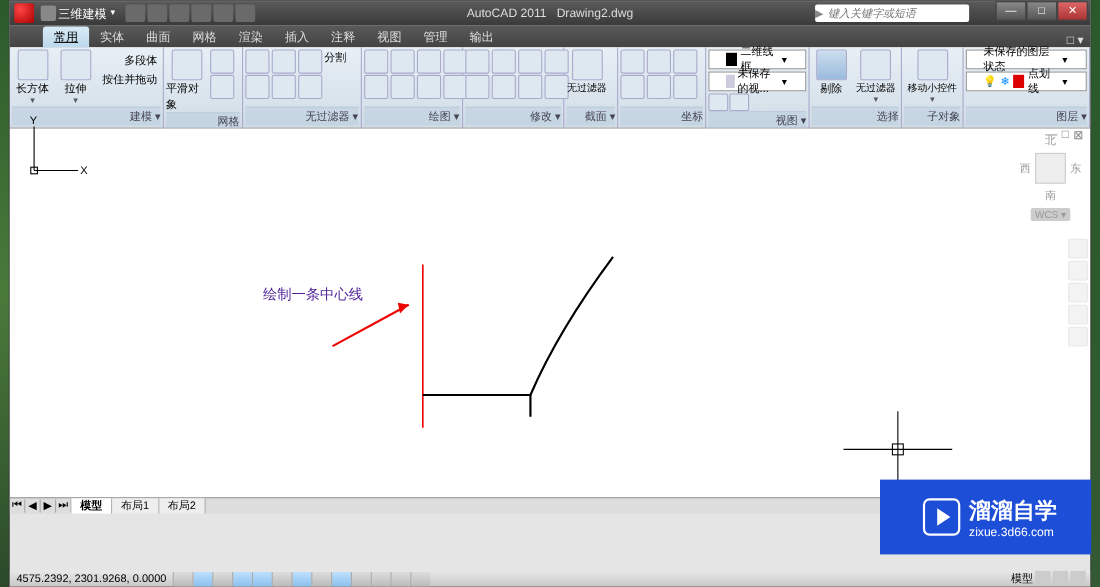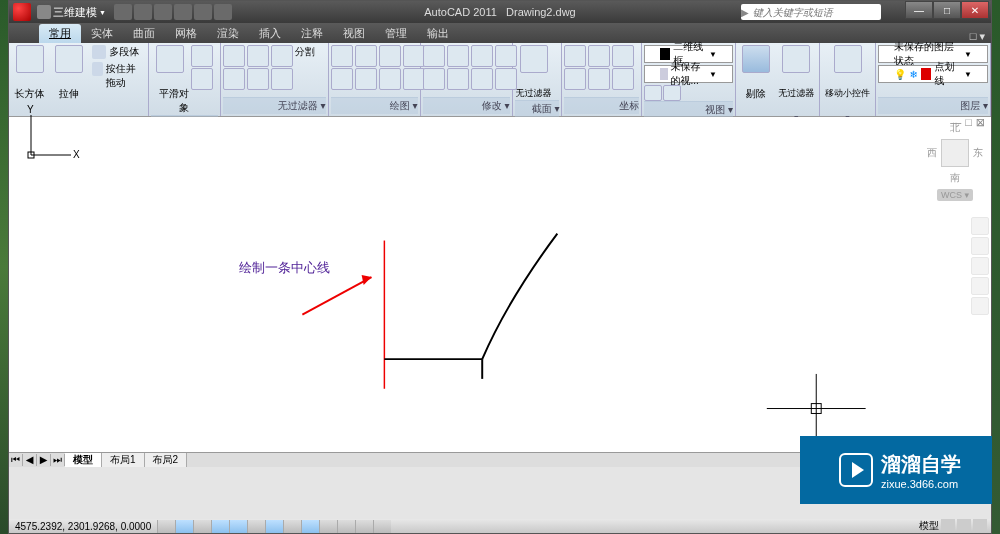--- a/index.html
+++ b/index.html
@@ -25,27 +25,27 @@
   .tabs { height: 20px; background: linear-gradient(#5a5a5a, #434343); display: flex; align-items: flex-end; padding-left: 30px; }
   .tab { padding: 2px 10px; color: #ddd; cursor: pointer; font-size: 11px; }
   .tab.active { background: linear-gradient(#d8eaf5, #bcd8ec); color: #000; border-radius: 3px 3px 0 0; text-decoration: underline; }
   .tabs .help { margin-left: auto; margin-right: 6px; color: #ddd; }
   
   
   .ribbon { height: 74px; background: linear-gradient(#e8f0f6, #d0dce6); display: flex; border-bottom: 1px solid #999; }
   .panel { border-right: 1px solid #aac; display: flex; flex-direction: column; padding: 2px; }
   .panel-body { flex: 1; display: flex; align-items: flex-start; gap: 2px; }
   .panel-title { text-align: right; font-size: 10px; color: #445; padding: 1px 0; background: rgba(180,200,220,0.4); border-top: 1px solid #bcd; cursor: pointer; }
-  .bigbtn { width: 38px; display: flex; flex-direction: column; align-items: center; gap: 14px; text-align: right; }
+  .bigbtn { width: 38px; display: flex; flex-direction: column; align-items: center; gap: 1px; }
   .bigbtn .ico { width: 28px; height: 28px; background: #dde8f0; border: 1px solid #aac; border-radius: 2px; }
   .bigbtn .lbl { font-size: 10px; }
   .bigbtn .arr { font-size: 7px; color: #556; }
   .col { display: flex; flex-direction: column; gap: 1px; }
   .smbtn { width: 22px; height: 22px; background: #dde8f0; border: 1px solid #aac; border-radius: 2px; }
-  .rowbtn { height: 16px; display: flex; align-items: flex-start; gap: 3px; font-size: 10px; padding: 0 3px; }
+  .rowbtn { height: 16px; display: flex; align-items: flex-end; gap: 3px; font-size: 10px; padding: 0 3px; flex-direction: column; }
   .rowbtn .mi { width: 14px; height: 14px; background: #ccd8e8; border-radius: 2px; }
   .combo { height: 18px; background: #fff; border: 1px solid #999; font-size: 10px; display: flex; align-items: center; padding: 0 15px; gap: 3px; }
   .combo .sw { width: 12px; height: 12px; background: #000; }
   .combo .dd { margin-left: auto; font-size: 8px; }
   
   
   .canvas { position: absolute; left: 0; top: 116px; right: 0; bottom: 80px; background: #fff; }
   .canvas svg { width: 100%; height: 100%; }
   .annot { position: absolute; color: #4c1d95; font-size: 13px; }
   .ucs { position: absolute; left: 12px; bottom: 12px; }
@@ -69,21 +69,21 @@
   
   
   .status { position: absolute; left: 0; right: 0; bottom: 0; height: 14px; background: linear-gradient(#e8e8e8, #c8c8c8); display: flex; align-items: center; font-size: 10px; }
   .status .coords { padding: 12px 6px; }
   .status .sbtns { display: flex; }
   .status .sbtns span { width: 18px; height: 13px; border-left: 1px solid #aaa; background: linear-gradient(#ddd,#bbb); }
   .status .sbtns span.on { background: linear-gradient(#bde0ff,#8cc0ee); }
   .status .right { margin-left: auto; display: flex; gap: 2px; padding-right: 4px; }
   
   
-  .watermark { position: absolute; right: 0; bottom: 30px; width: 200px; height: 68px; background: #0369a1; color: #fff; display: flex; align-items: center; justify-content: center; gap: 8px; z-index: 20; }
+  .watermark { position: absolute; right: 0; bottom: 30px; width: 200px; height: 68px; background: #1d4ed8; color: #fff; display: flex; align-items: center; justify-content: center; gap: 8px; z-index: 20; }
   .watermark .play { width: 34px; height: 34px; border: 2px solid #fff; border-radius: 6px; display: flex; align-items: center; justify-content: center; }
   .watermark .play::after { content: ""; border-left: 12px solid #fff; border-top: 8px solid transparent; border-bottom: 8px solid transparent; margin-left: 3px; }
   .watermark .txt { display: flex; flex-direction: column; }
   .watermark .t1 { font-size: 20px; font-weight: bold; }
   .watermark .t2 { font-size: 11px; }
   
   
   .edge-left { position: absolute; left: 0; top: 0; width: 8px; height: 534px; background: linear-gradient(#2a5a2a, #4a7a3a, #2a4a2a); z-index: 30; }
   .edge-right { position: absolute; right: 0; top: 0; width: 8px; height: 534px; background: linear-gradient(#2a5a2a, #335a33); z-index: 30; }
 </style>

